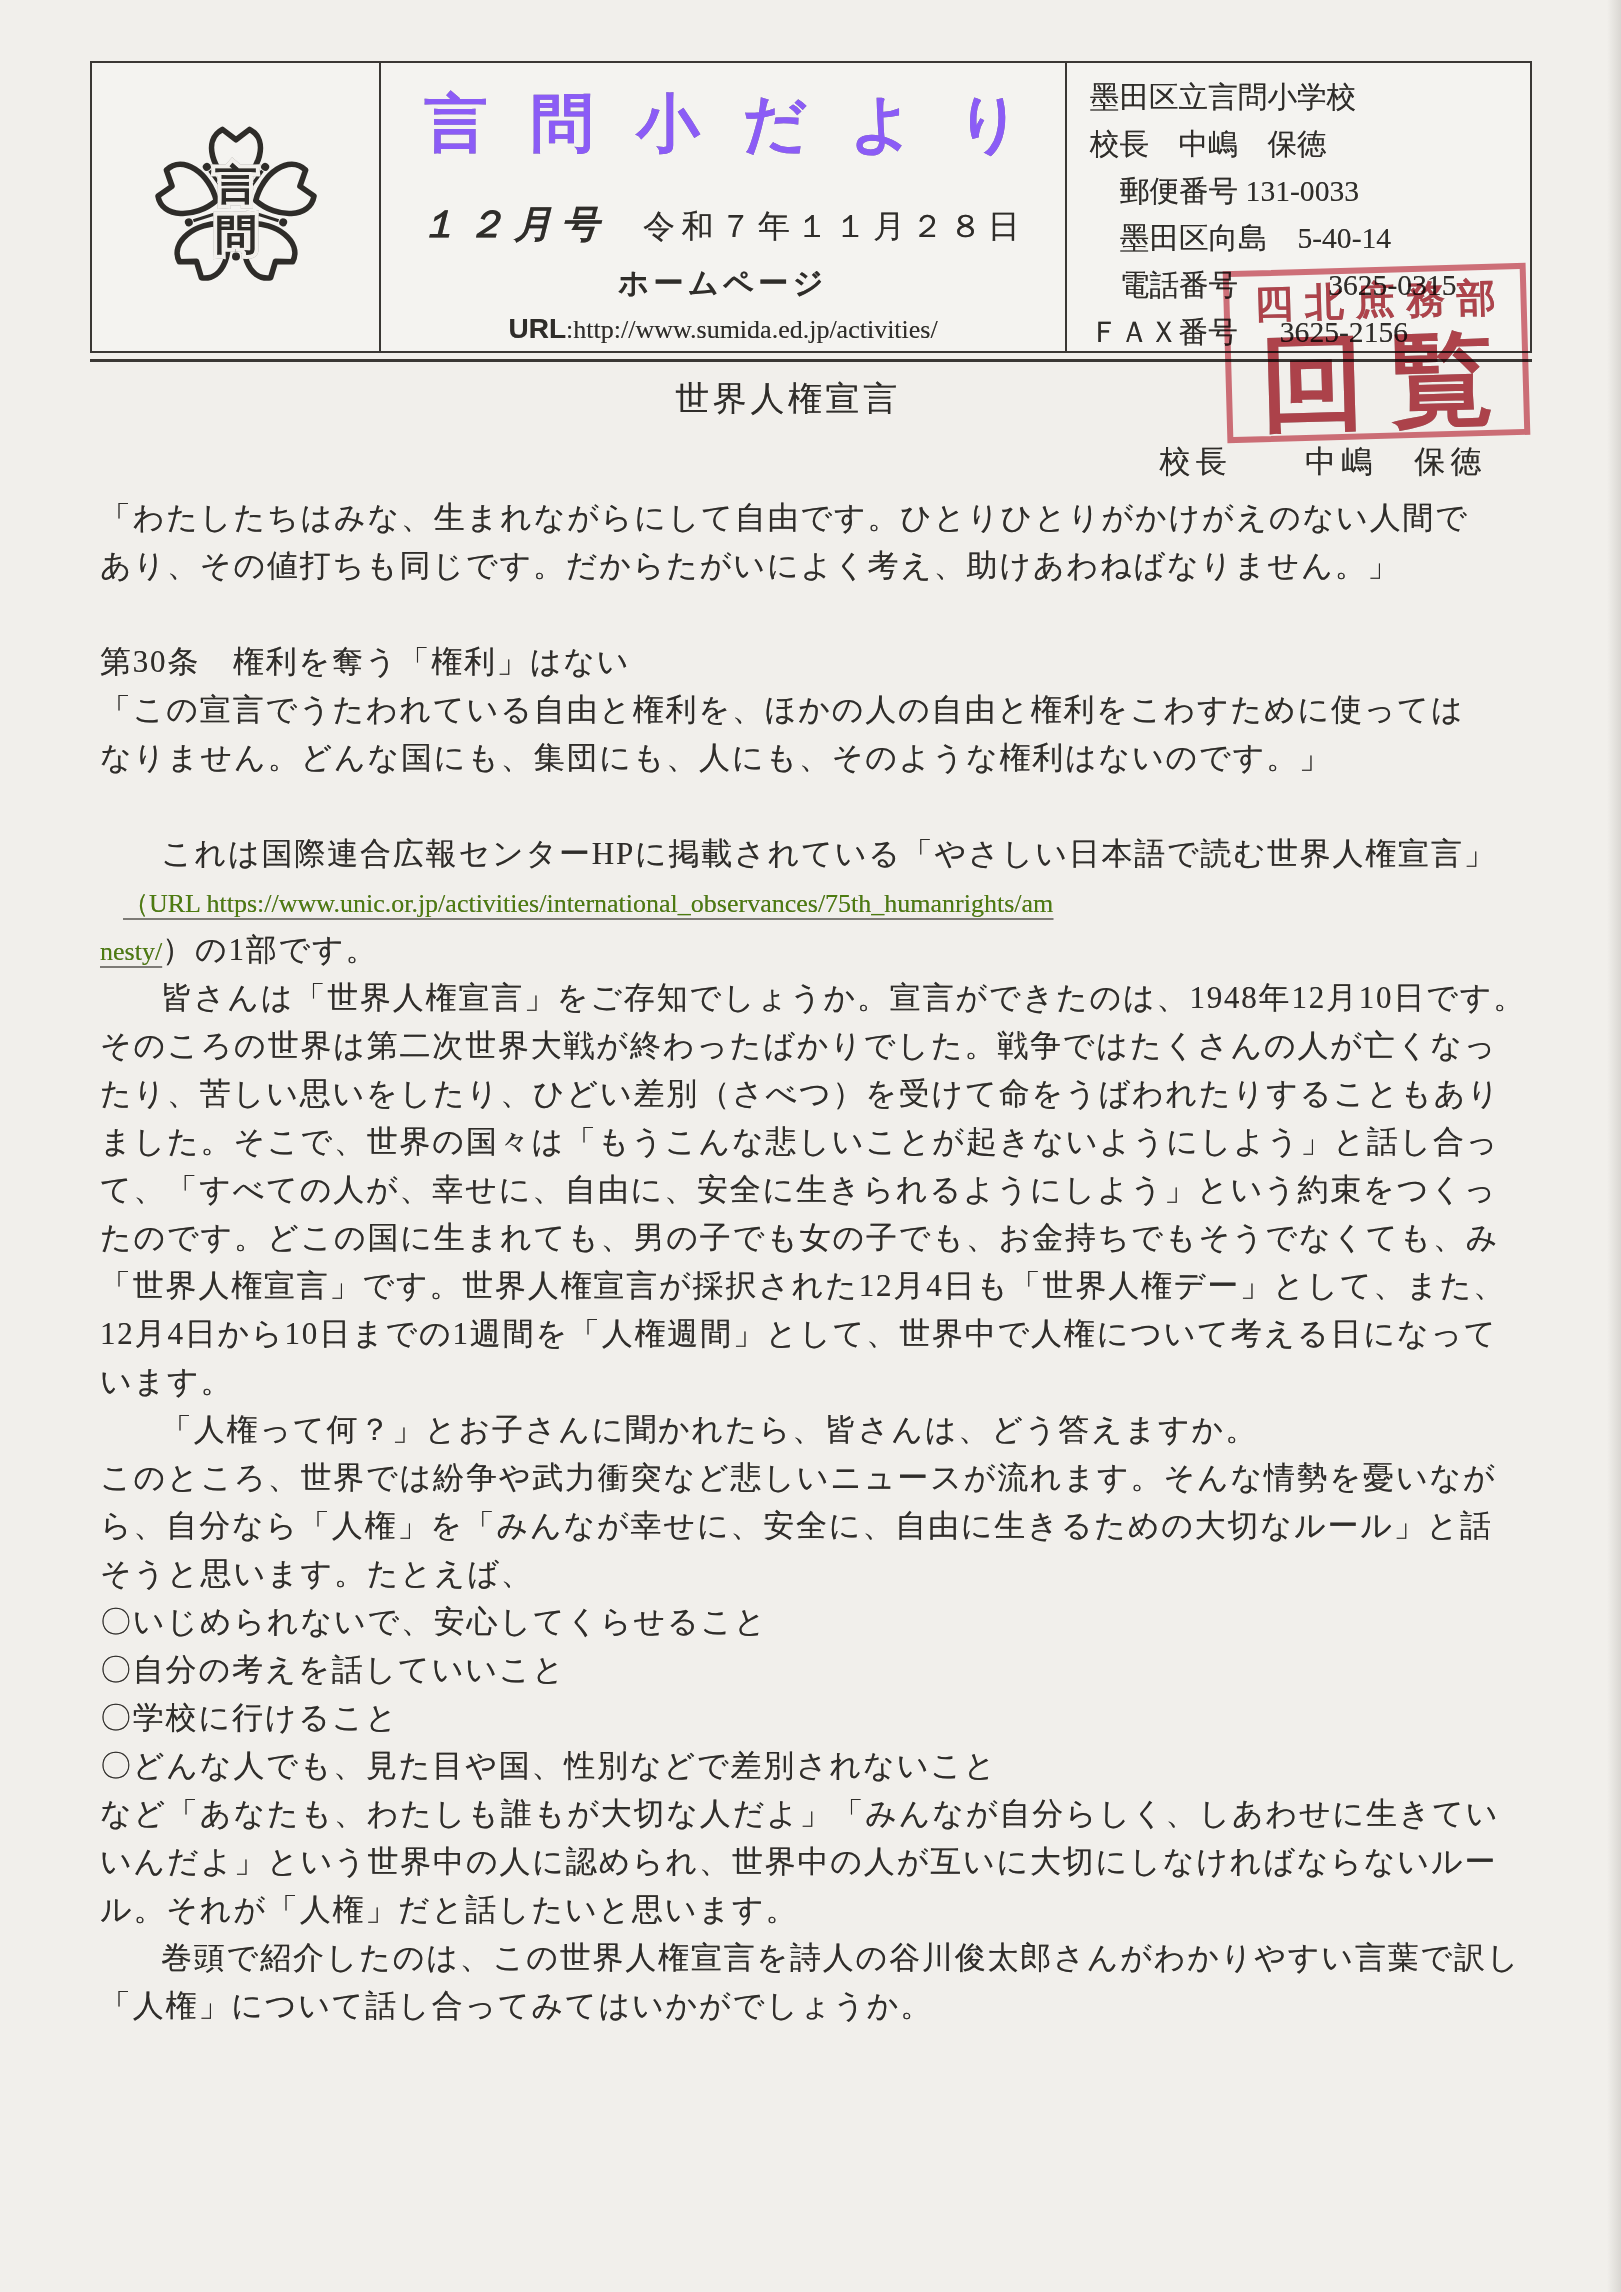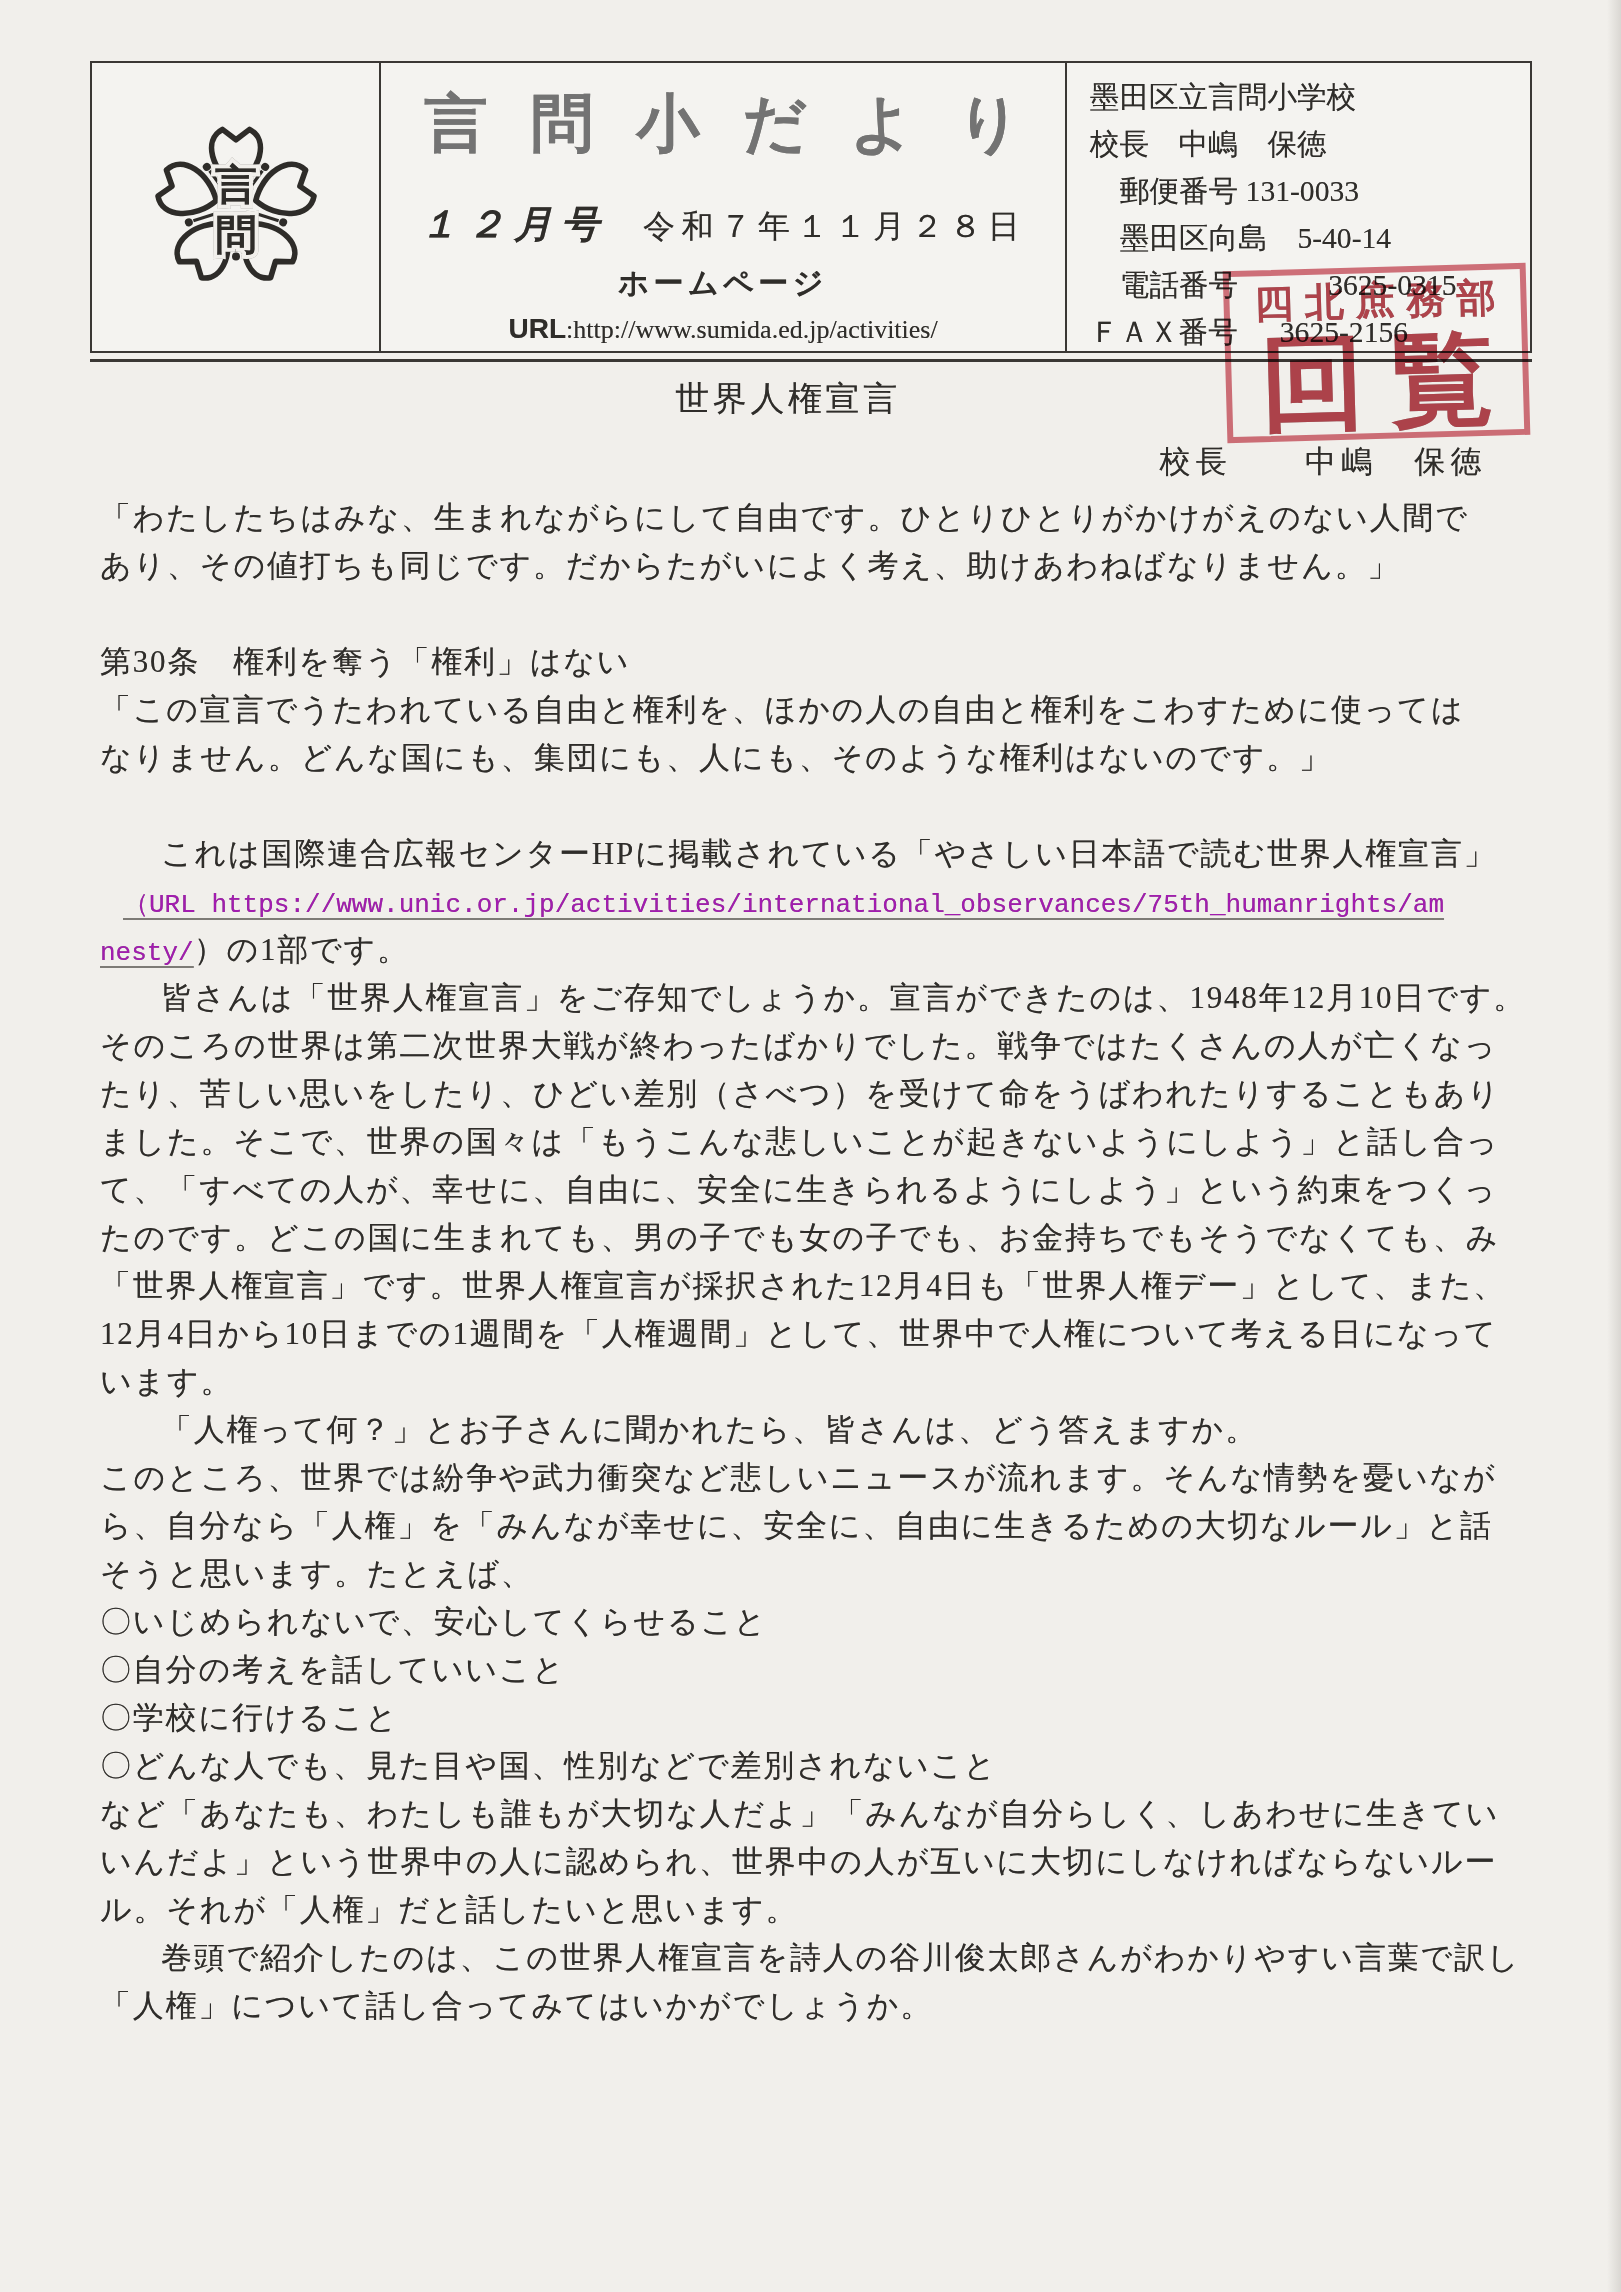--- a/index.html
+++ b/index.html
@@ -25,21 +25,21 @@
   .masthead-underline{
     position:absolute; left:90px; top:359px; width:1442px; height:2.7px; background:#3a3734;
   }
   .m-left { width:303px; border-right:2.7px solid #3a3734; display:flex; align-items:center; justify-content:center; box-sizing:border-box; }
   .m-center { flex:1; text-align:center; padding-top:18px; box-sizing:border-box; }
   .m-right { width:486px; border-left:2.7px solid #3a3734; box-sizing:border-box; padding:10.7px 0 0 23px; font-size:29.6px; line-height:47px; white-space:nowrap; }
 
   .newsletter-title {
     font-family:Liberation Mono, monospace;
     font-weight:900; font-size:63px; letter-spacing:43px; text-indent:43px;
-    color:#737373; white-space:nowrap;
+    color:#8b5cf6; white-space:nowrap;
   }
   .issue-line { margin-top:32px; white-space:nowrap; }
   .issue-no {
     font-family:"Liberation Sans","DejaVu Sans",sans-serif;
     font-style:italic; font-weight:bold; font-size:38px; letter-spacing:9px; margin-right:35px;
   }
   .issue-date { font-size:32px; letter-spacing:6.3px; }
   .homepage-label {
     margin-top:12.5px; font-family:"Liberation Sans","DejaVu Sans",sans-serif;
     font-weight:bold; font-size:30px; letter-spacing:4.5px;
@@ -67,22 +67,22 @@
     position:absolute; left:0; top:376px; width:1576px; text-align:center;
     font-size:34px; letter-spacing:3.6px; font-weight:normal;
   }
   .article-byline { position:absolute; top:441px; right:134px; font-size:31px; letter-spacing:5.4px; white-space:nowrap; }
 
   .article-body { position:absolute; left:100px; top:494px; width:1426px; font-size:31px; }
   .line { height:48px; line-height:48px; white-space:nowrap; letter-spacing:1.8px; }
   .ind2 { padding-left:61px; }
   .ind1 { padding-left:23px; }
   .url-text {
-    font-family:Liberation Mono, monospace;
-    color:#a21caf; font-size:26px; letter-spacing:0px;
+    font-family:Liberation Serif, serif;
+    color:#4d7c0f; font-size:26px; letter-spacing:0px;
     text-decoration:underline; text-underline-offset:6.3px;
     text-decoration-thickness:1.8px; text-decoration-color:#7d7b76;
   }
 
   
   .emblem-kanji {
     font-family:"Liberation Serif","DejaVu Serif",serif; font-weight:bold;
     paint-order:stroke; stroke:#f1efeb; stroke-width:10px; fill:#2e2c29;
   }
 </style>

